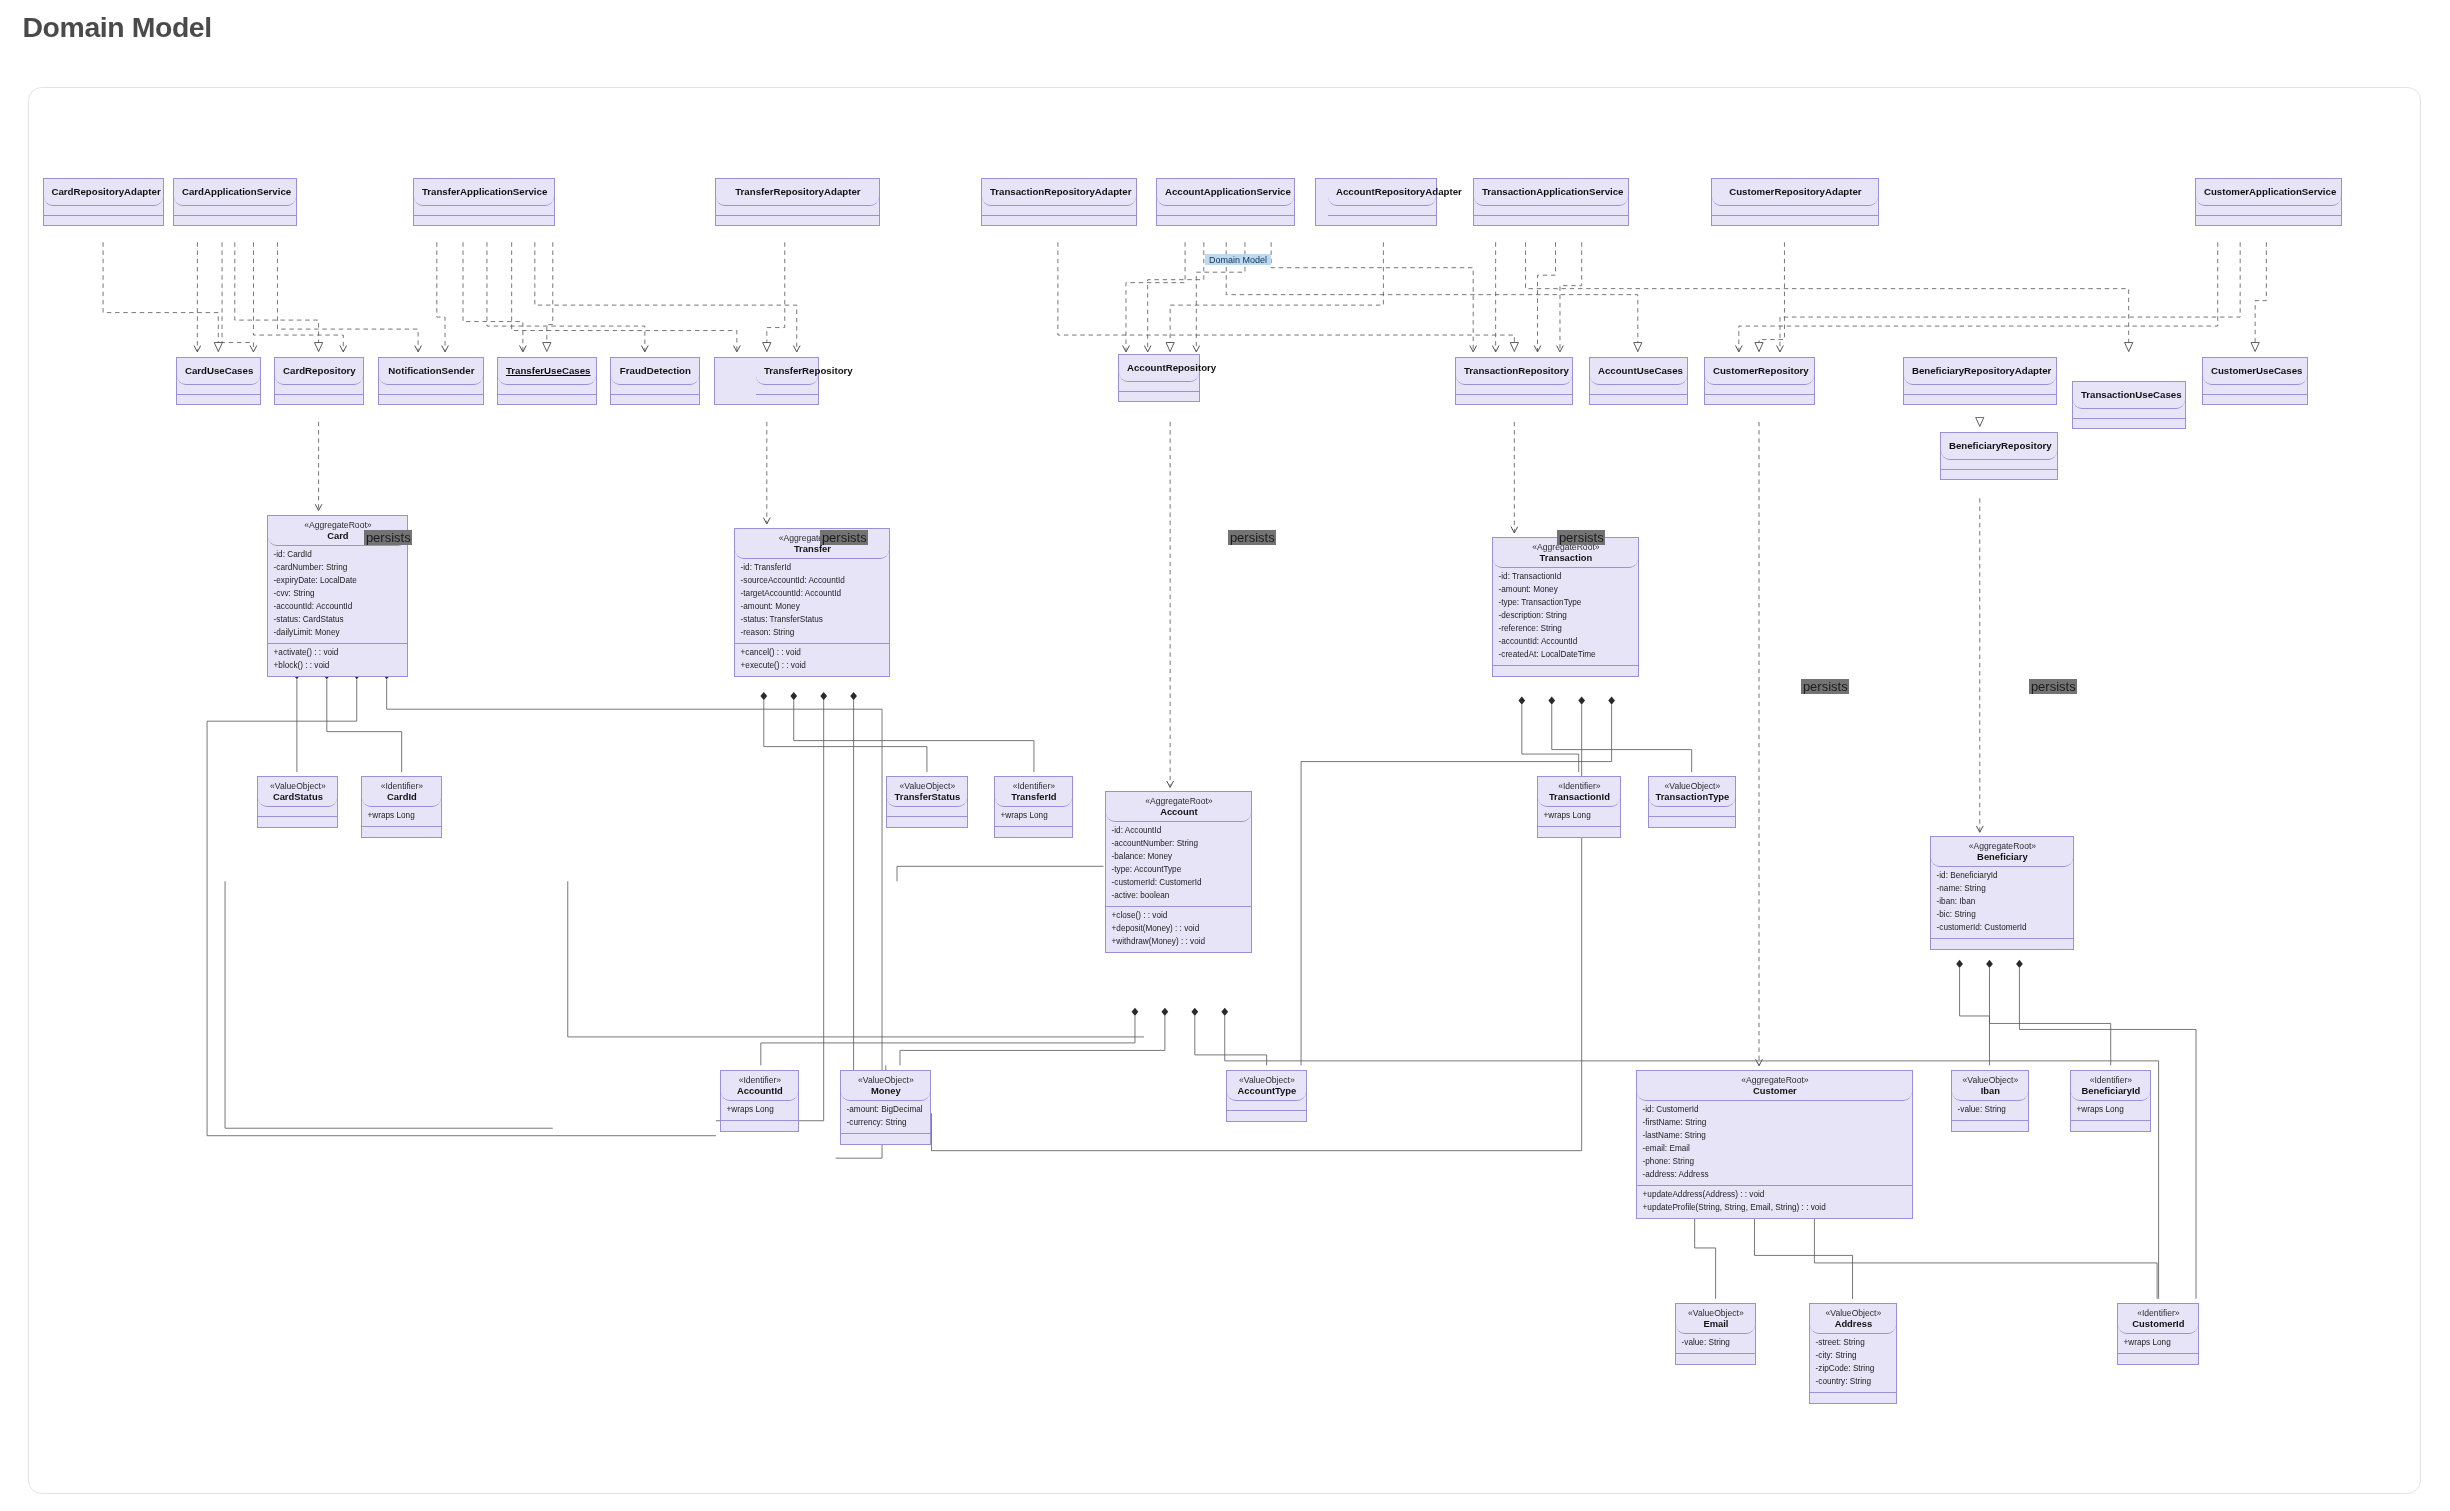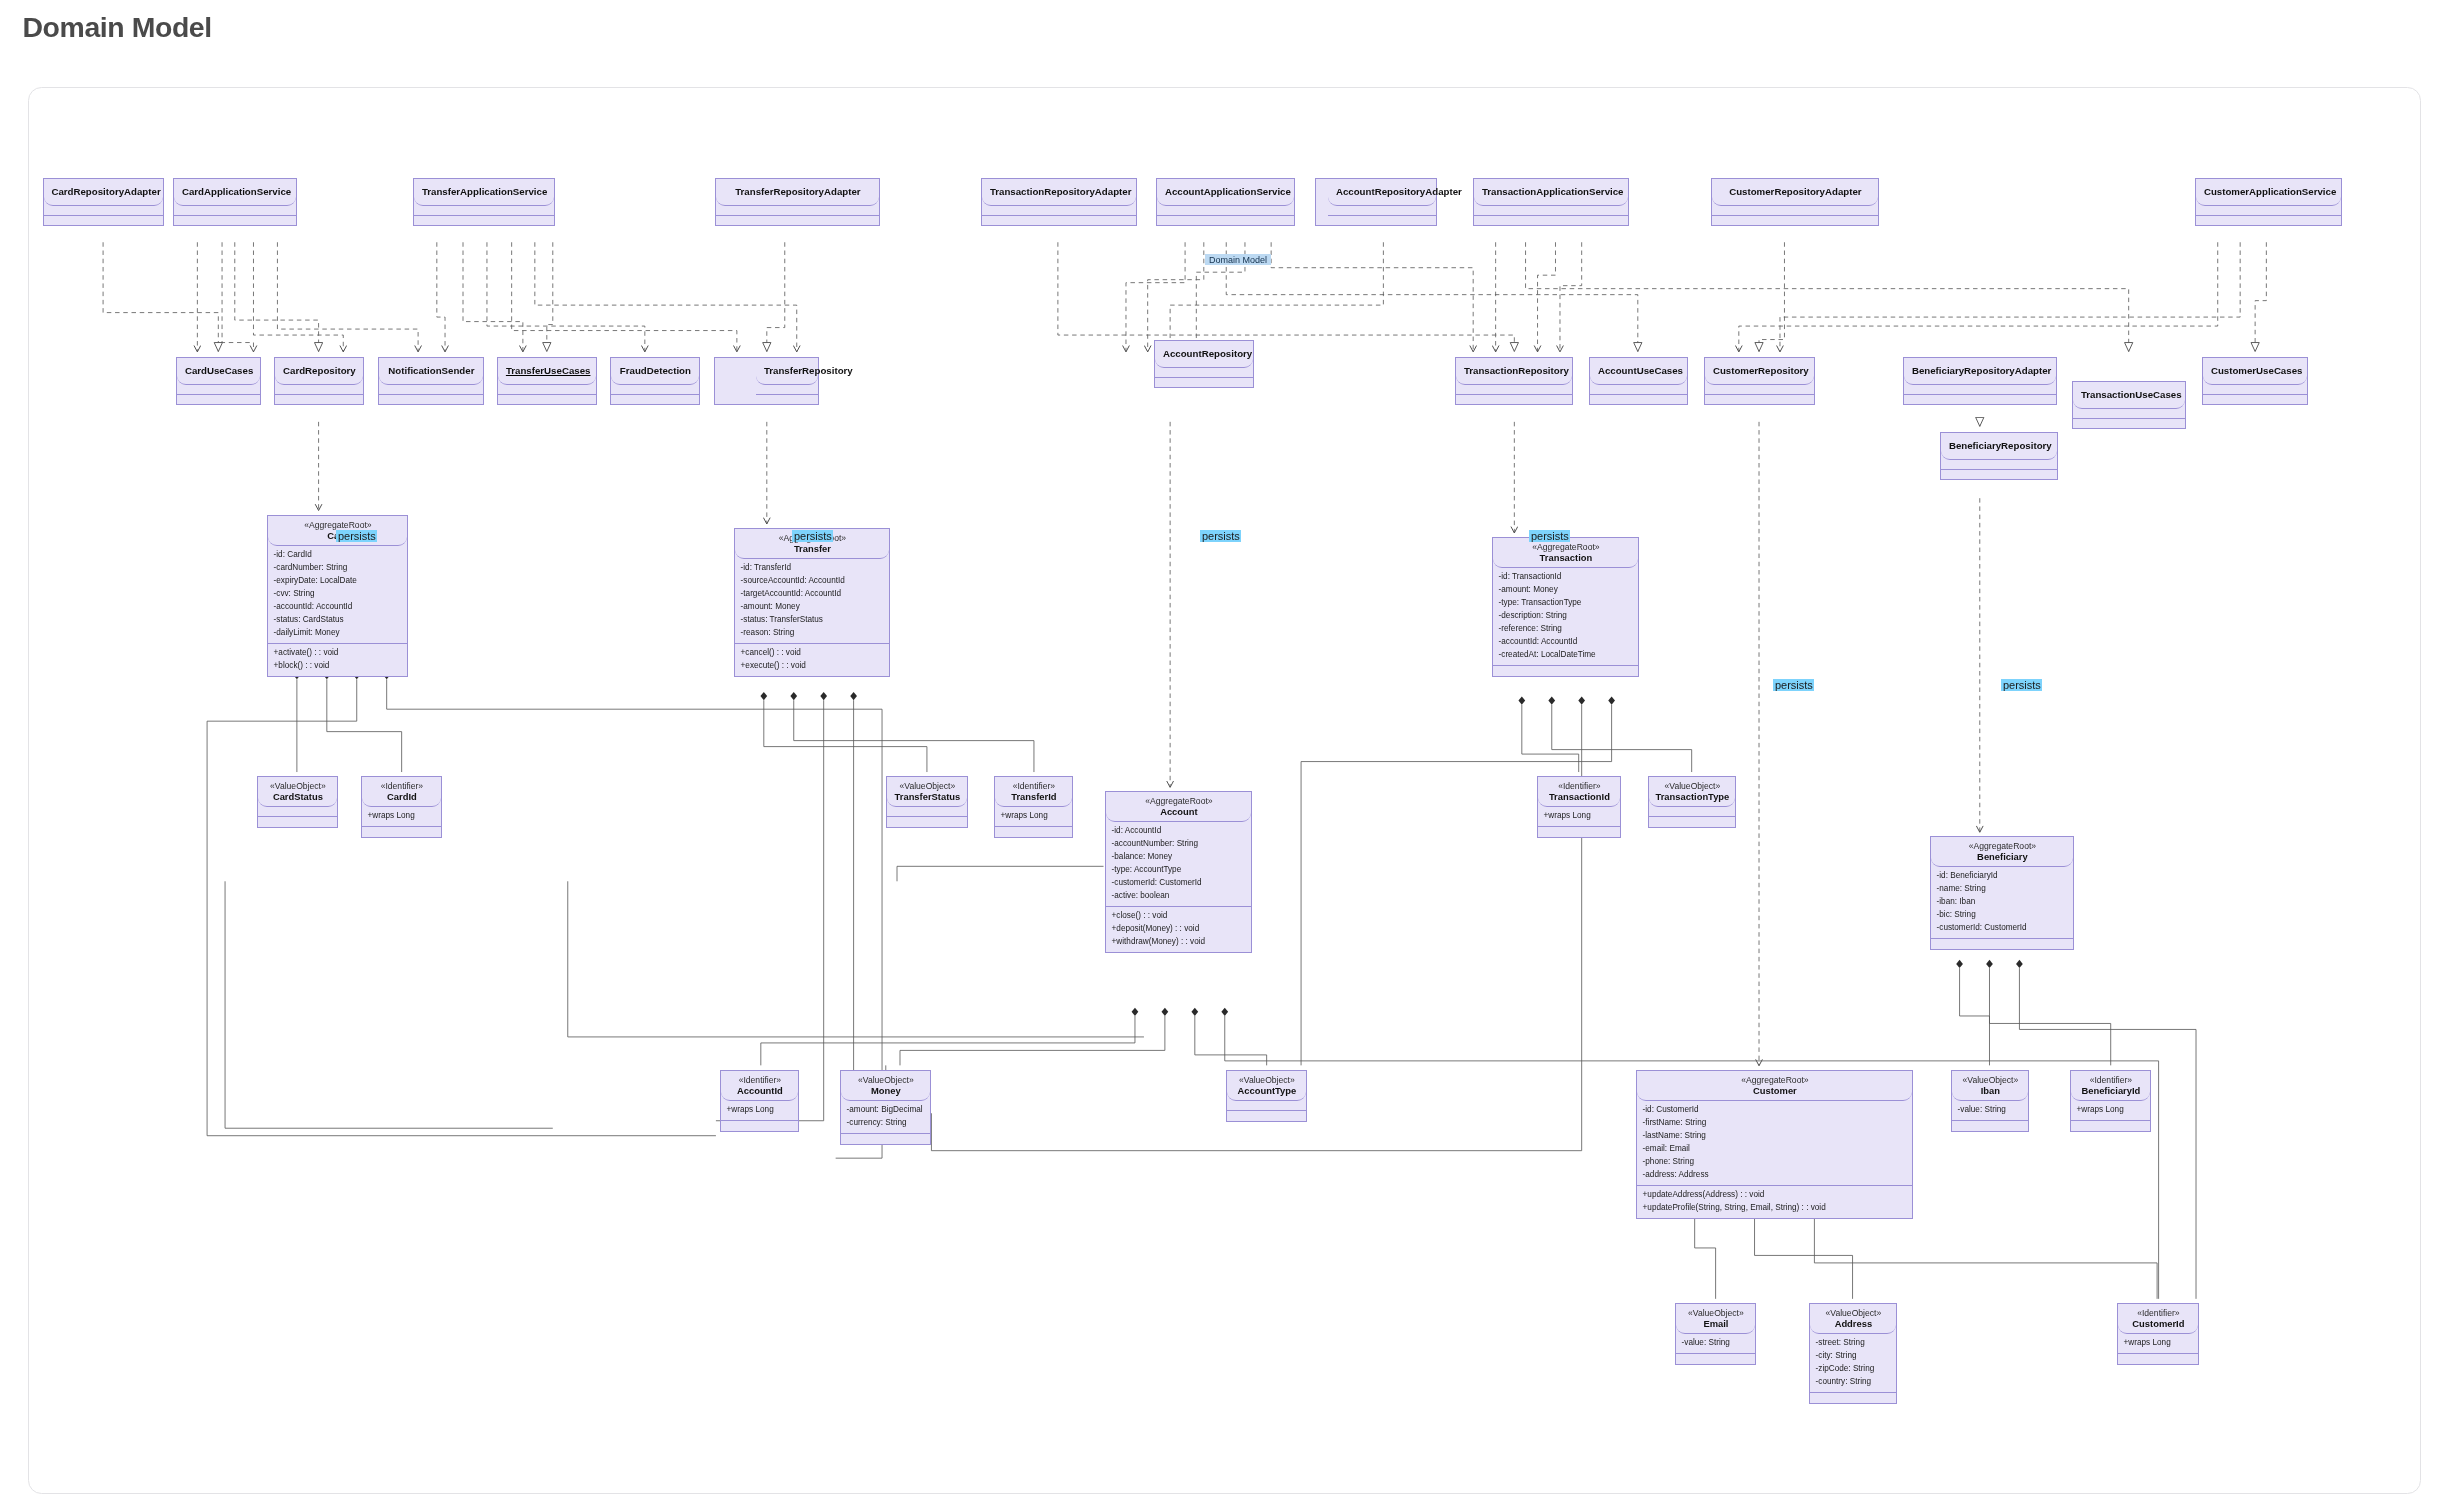--- a/index.html
+++ b/index.html
@@ -69,25 +69,26 @@
     color: #1b1b1b;
     line-height: 1.58;
     white-space: nowrap;
   }
   .uml .attrs { border-bottom: 0.7px solid #9b90d6; }
   .uml .attrs.empty, .uml .ops.empty { min-height: 9.7px; padding: 4.5px 5.2px; }
 
   
   .elabel {
     position: absolute;
-    font-size: 11px;
+    font-size: 13px;
     color: #1b1b1b;
-    background: #7dd3fc;
+    background: #737373;
     padding: 0 1.5px;
     white-space: nowrap;
+    margin-left: 28px;
   }
   .pkg-label {
     position: absolute;
     font-size: 9px;
     color: #14314d;
     background: #bcd9f2;
     padding: 0.7px 3.7px;
     white-space: nowrap;
   }
 </style>
@@ -305,21 +306,21 @@
             <div class="attrs empty"></div>
             <div class="ops empty"></div>
           </div>
           <div class="uml simple" style="left: 685px; top: 269px; width: 105px; padding-left: 41px;">
             <div class="head">
               <span class="cname">TransferRepository</span>
             </div>
             <div class="attrs empty"></div>
             <div class="ops empty"></div>
           </div>
-          <div class="uml simple" style="left: 1089px; top: 252px; width: 100px; margin-left: 36px;">
+          <div class="uml simple" style="left: 1089px; top: 266px; width: 82px;">
             <div class="head">
               <span class="cname">AccountRepository</span>
             </div>
             <div class="attrs empty"></div>
             <div class="ops empty"></div>
           </div>
           <div class="uml simple" style="left: 1426px; top: 269px; width: 118px;">
             <div class="head">
               <span class="cname">TransactionRepository</span>
             </div>

